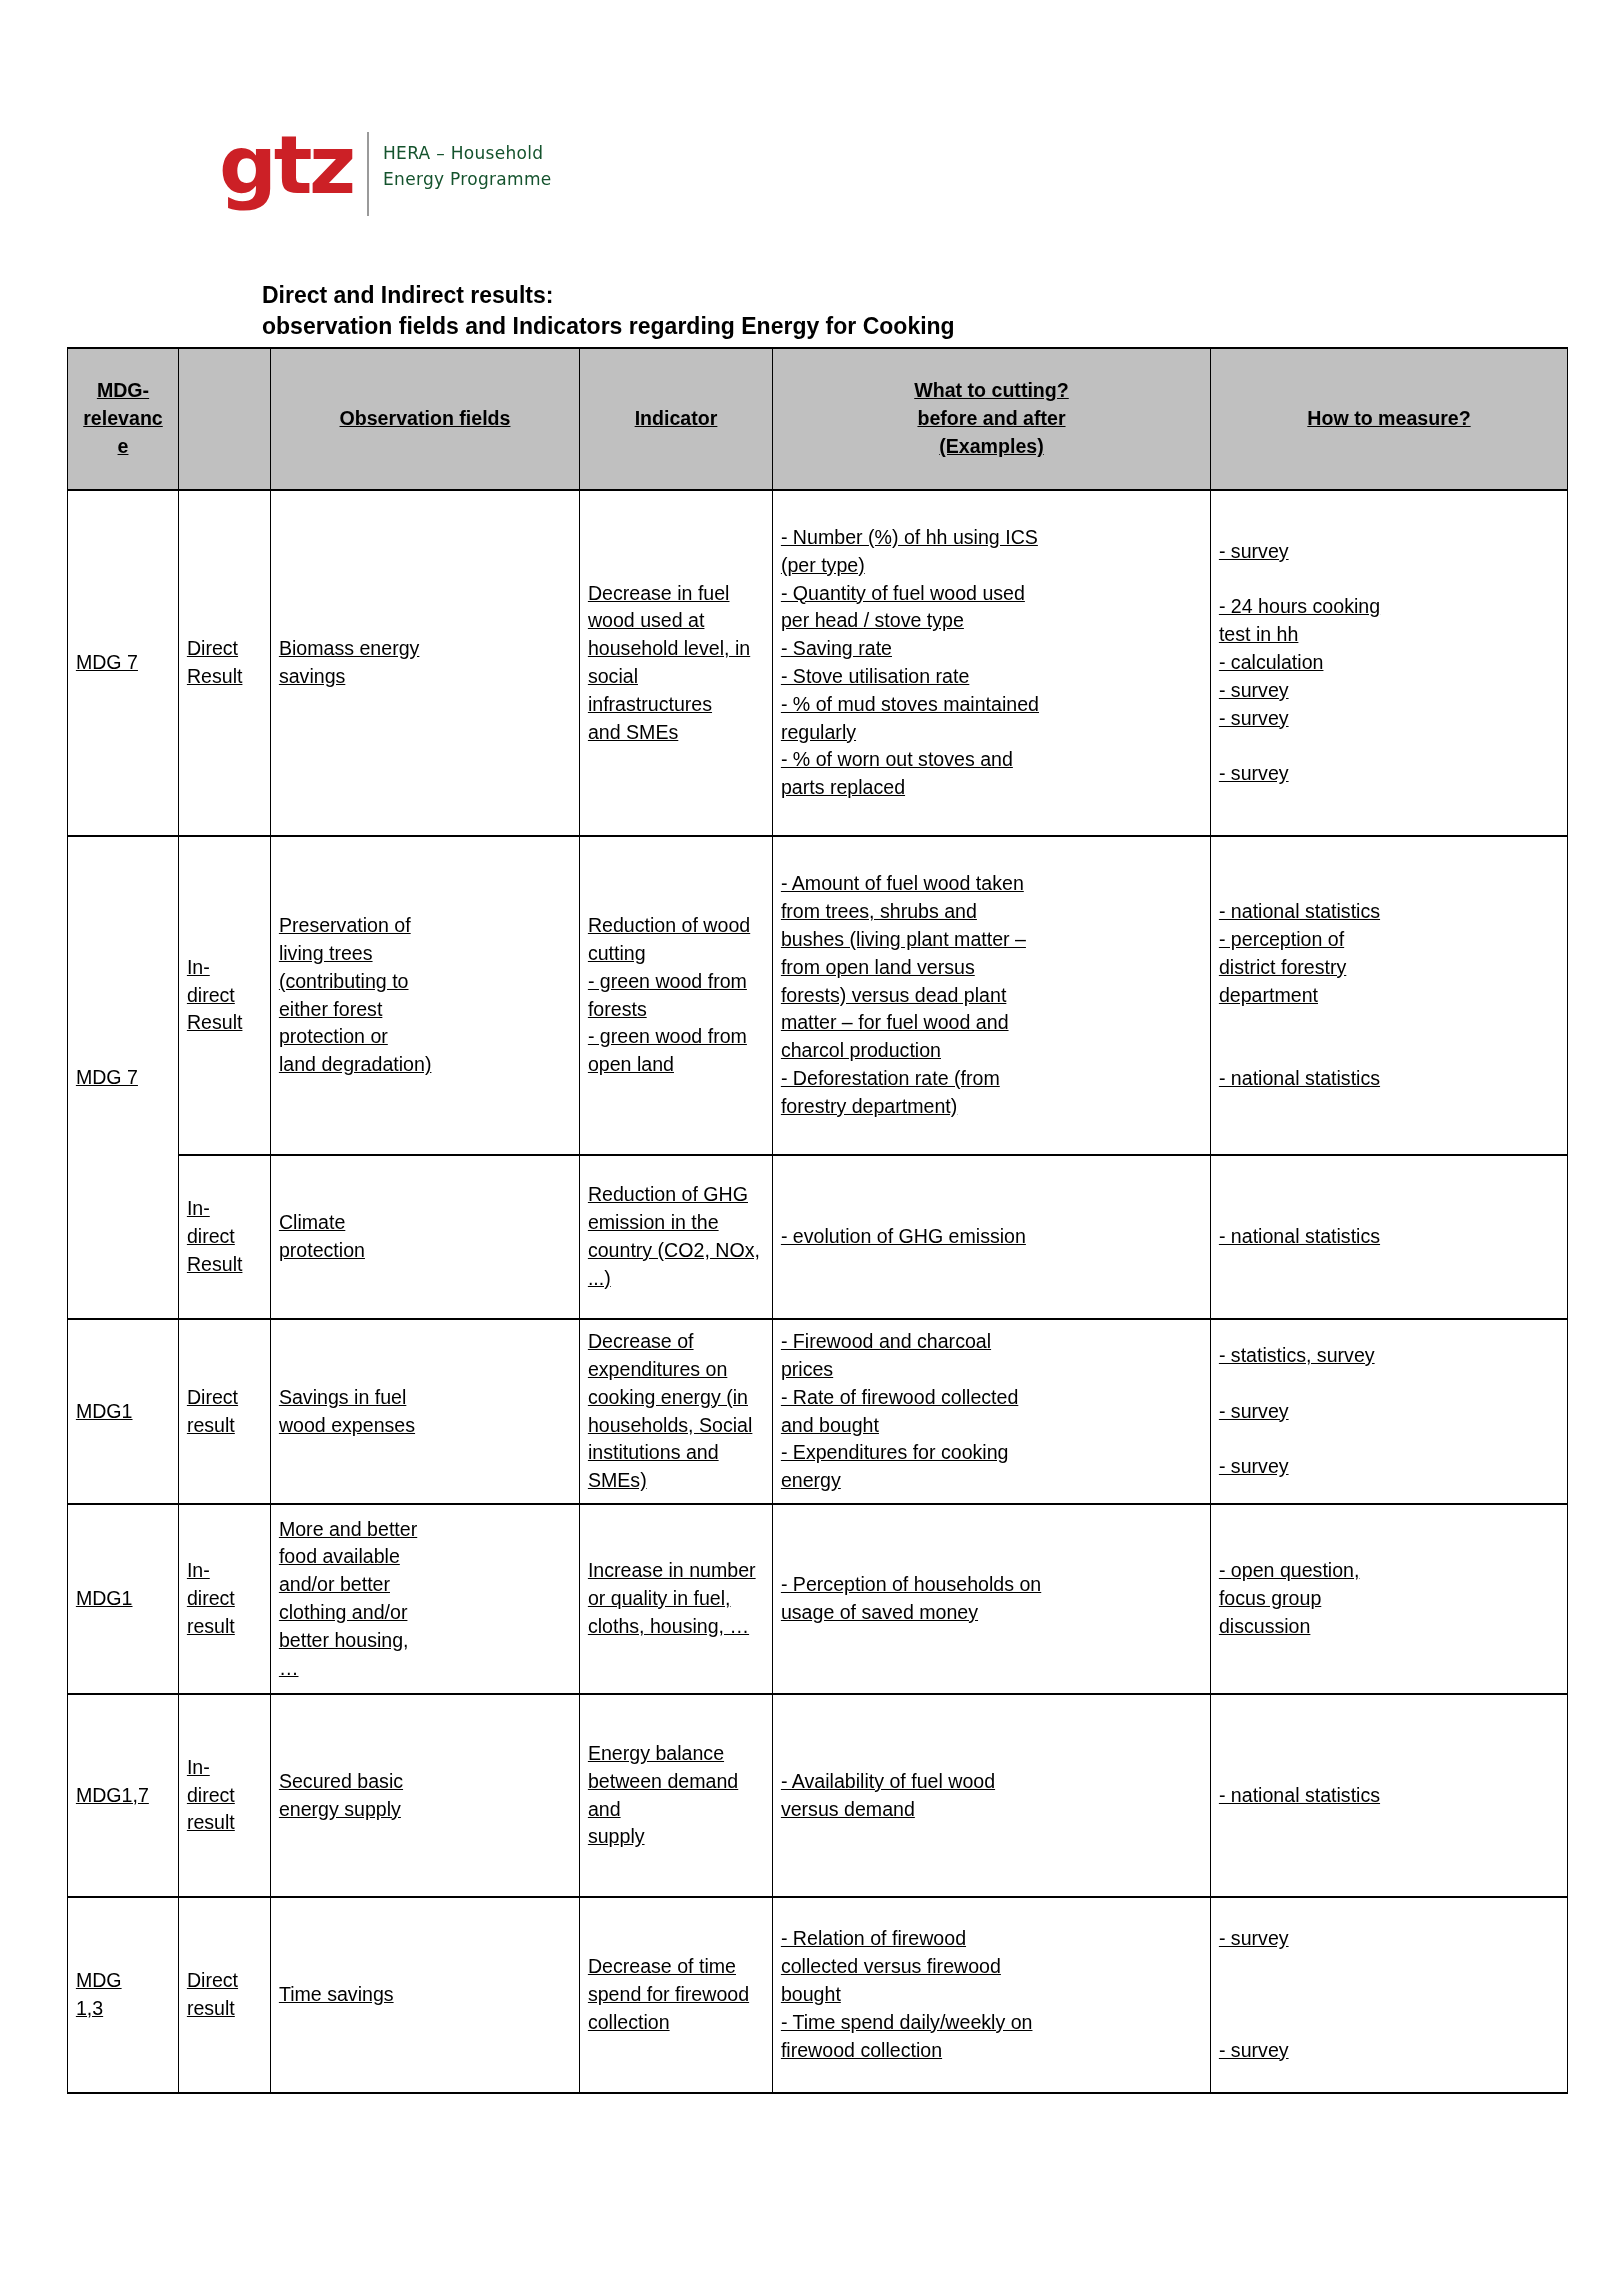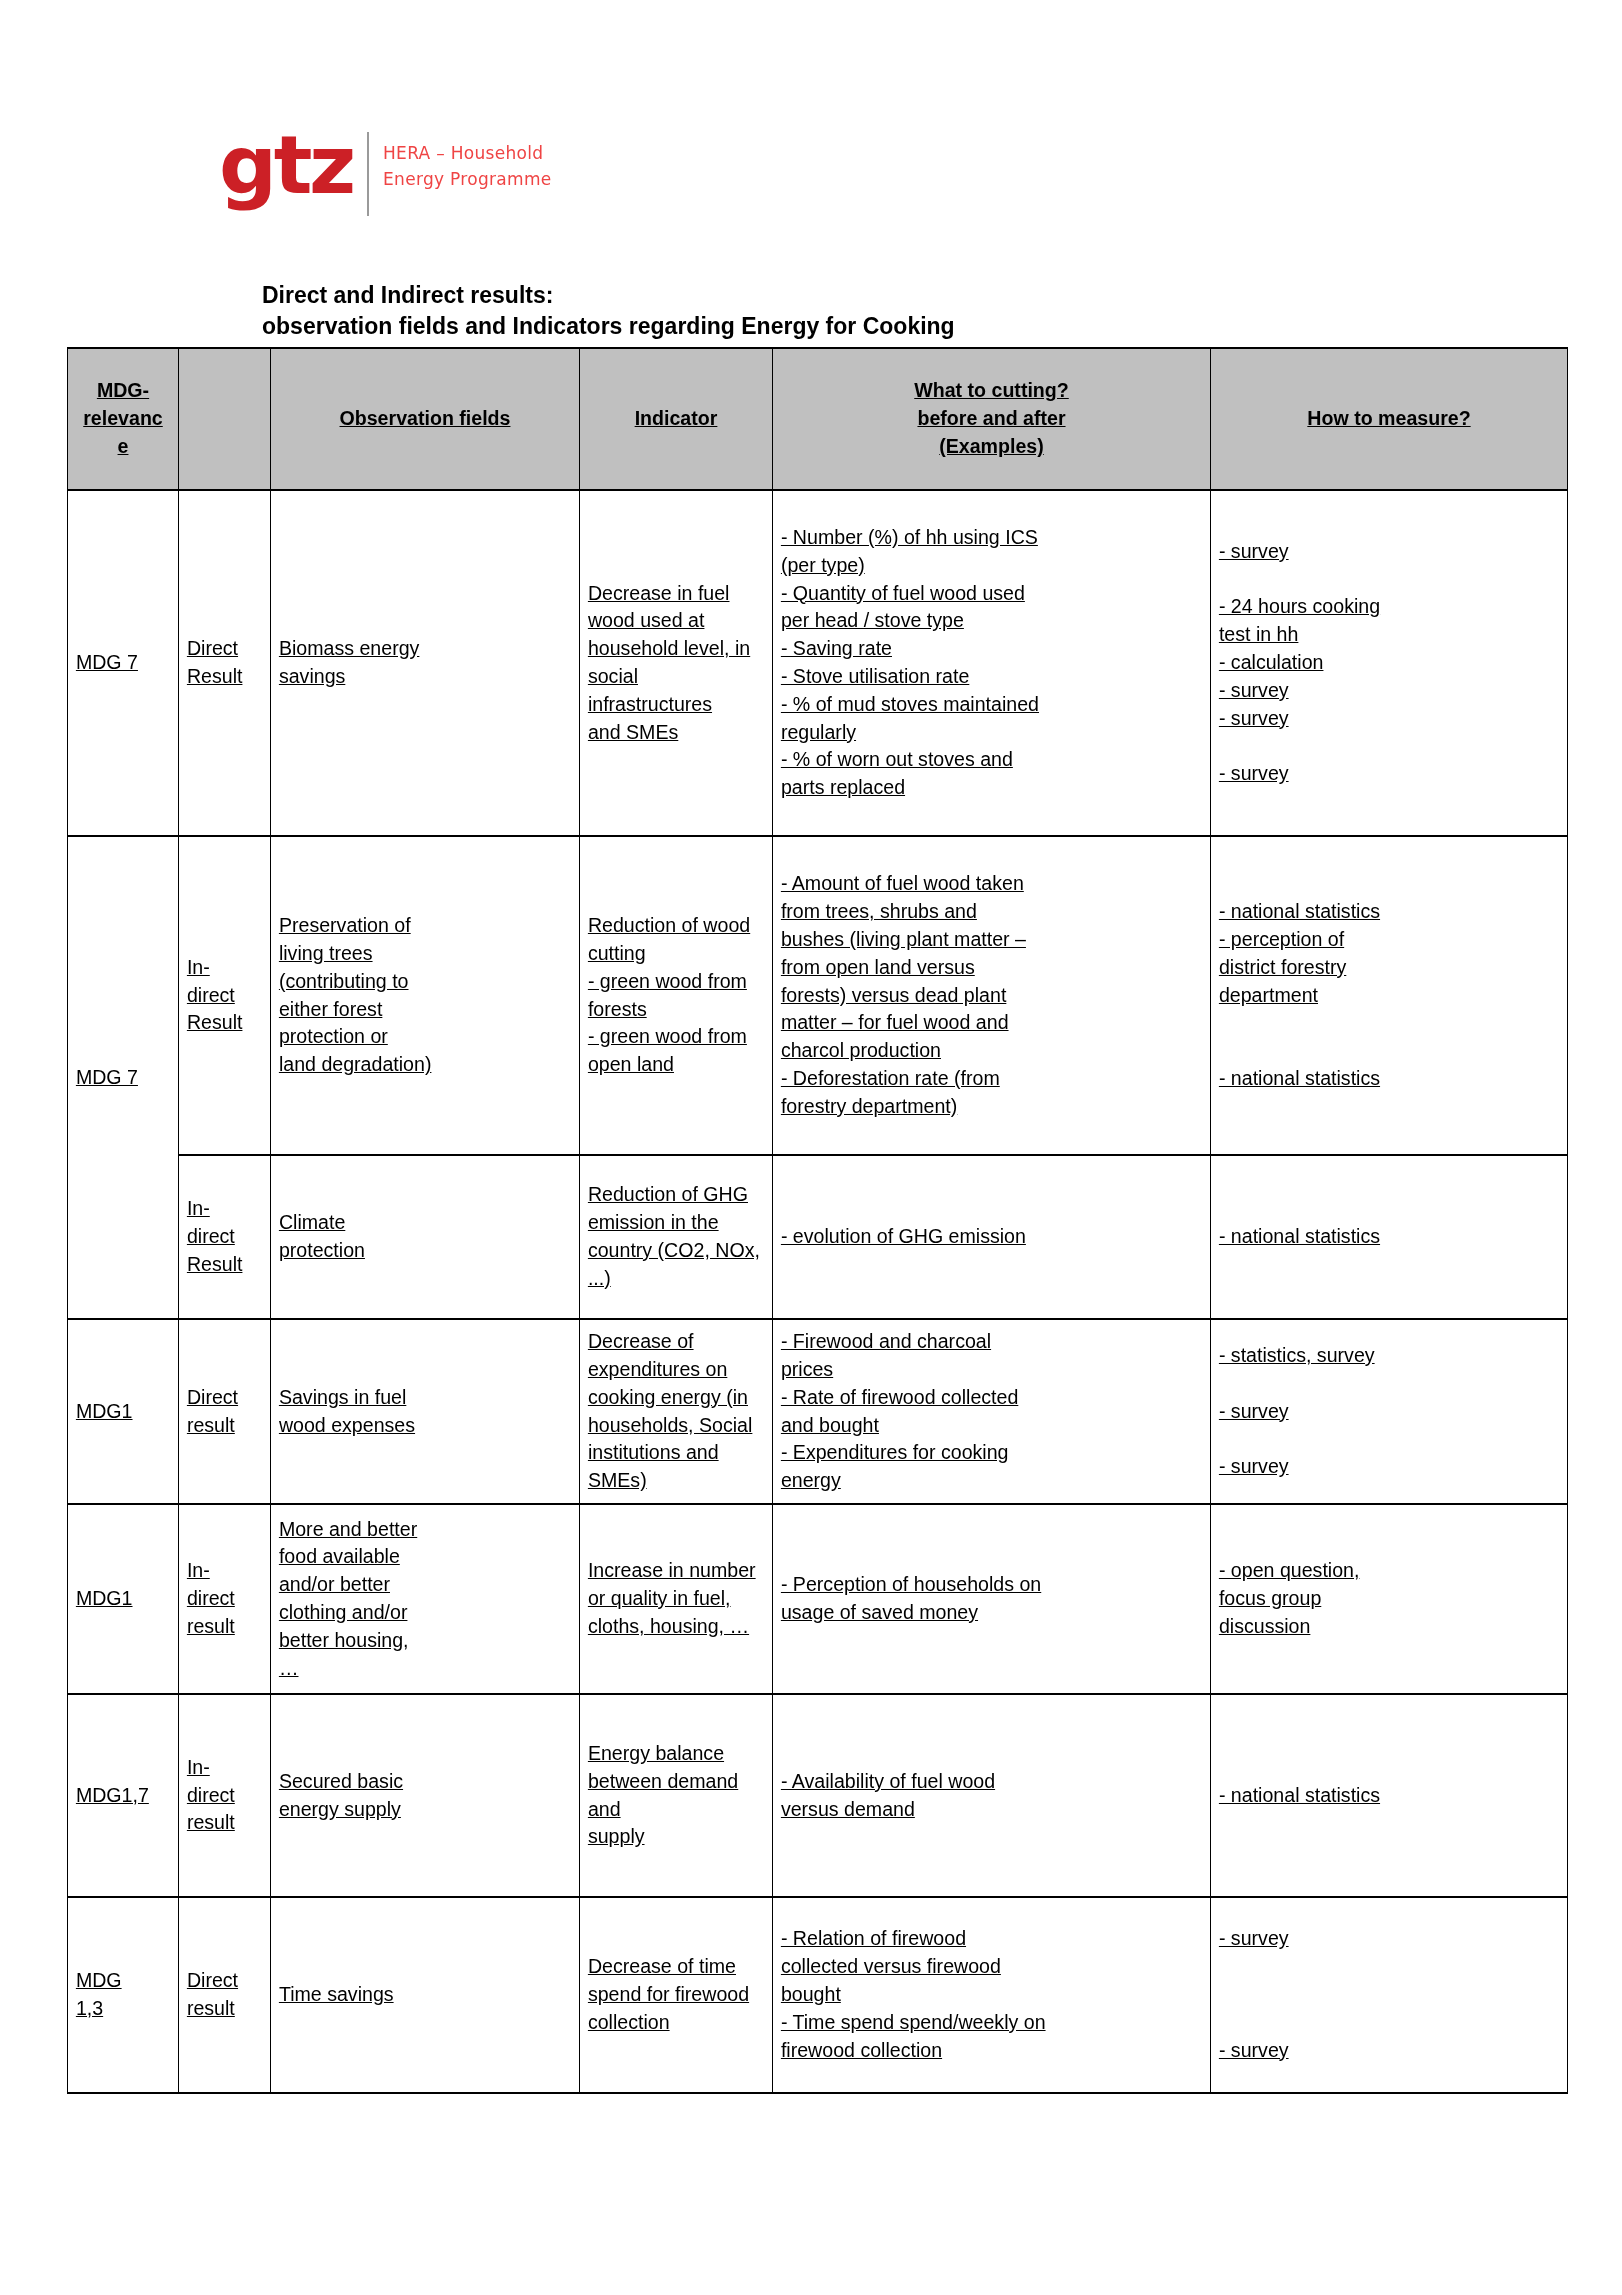--- a/index.html
+++ b/index.html
@@ -39,21 +39,21 @@
     height: 84px;
     background: #9a9a9a;
     margin-top: 3.9px;
   }
   .logo-sub {
     padding-left: 14.4px;
     padding-top: 13px;
     font-family: "DejaVu Sans", sans-serif;
     font-size: 17px;
     line-height: 1.52;
-    color: #ef4444;
+    color: #14532d;
     letter-spacing: 0.3px;
     white-space: pre-line;
   }
 
   
   .doc-title {
     position: absolute;
     left: 262px;
     top: 280px;
     font-size: 23px;
@@ -316,21 +316,21 @@
 1,3</td>
       <td class="c2 result vmid spaced">Direct
 result</td>
       <td class="c3 obsfield vmid">Time savings</td>
       <td class="c4 indicator vmid spaced">Decrease of time
 spend for firewood
 collection</td>
       <td class="c5 what vtop pad-top-lg spaced">- Relation of firewood
 collected versus firewood
 bought
-- Time spend spend/weekly on
+- Time spend daily/weekly on
 firewood collection</td>
       <td class="c6 how vtop pad-top-lg spaced-lines-3">- survey
 
 
 
 - survey</td>
     </tr>
 
   </tbody>
 </table>

